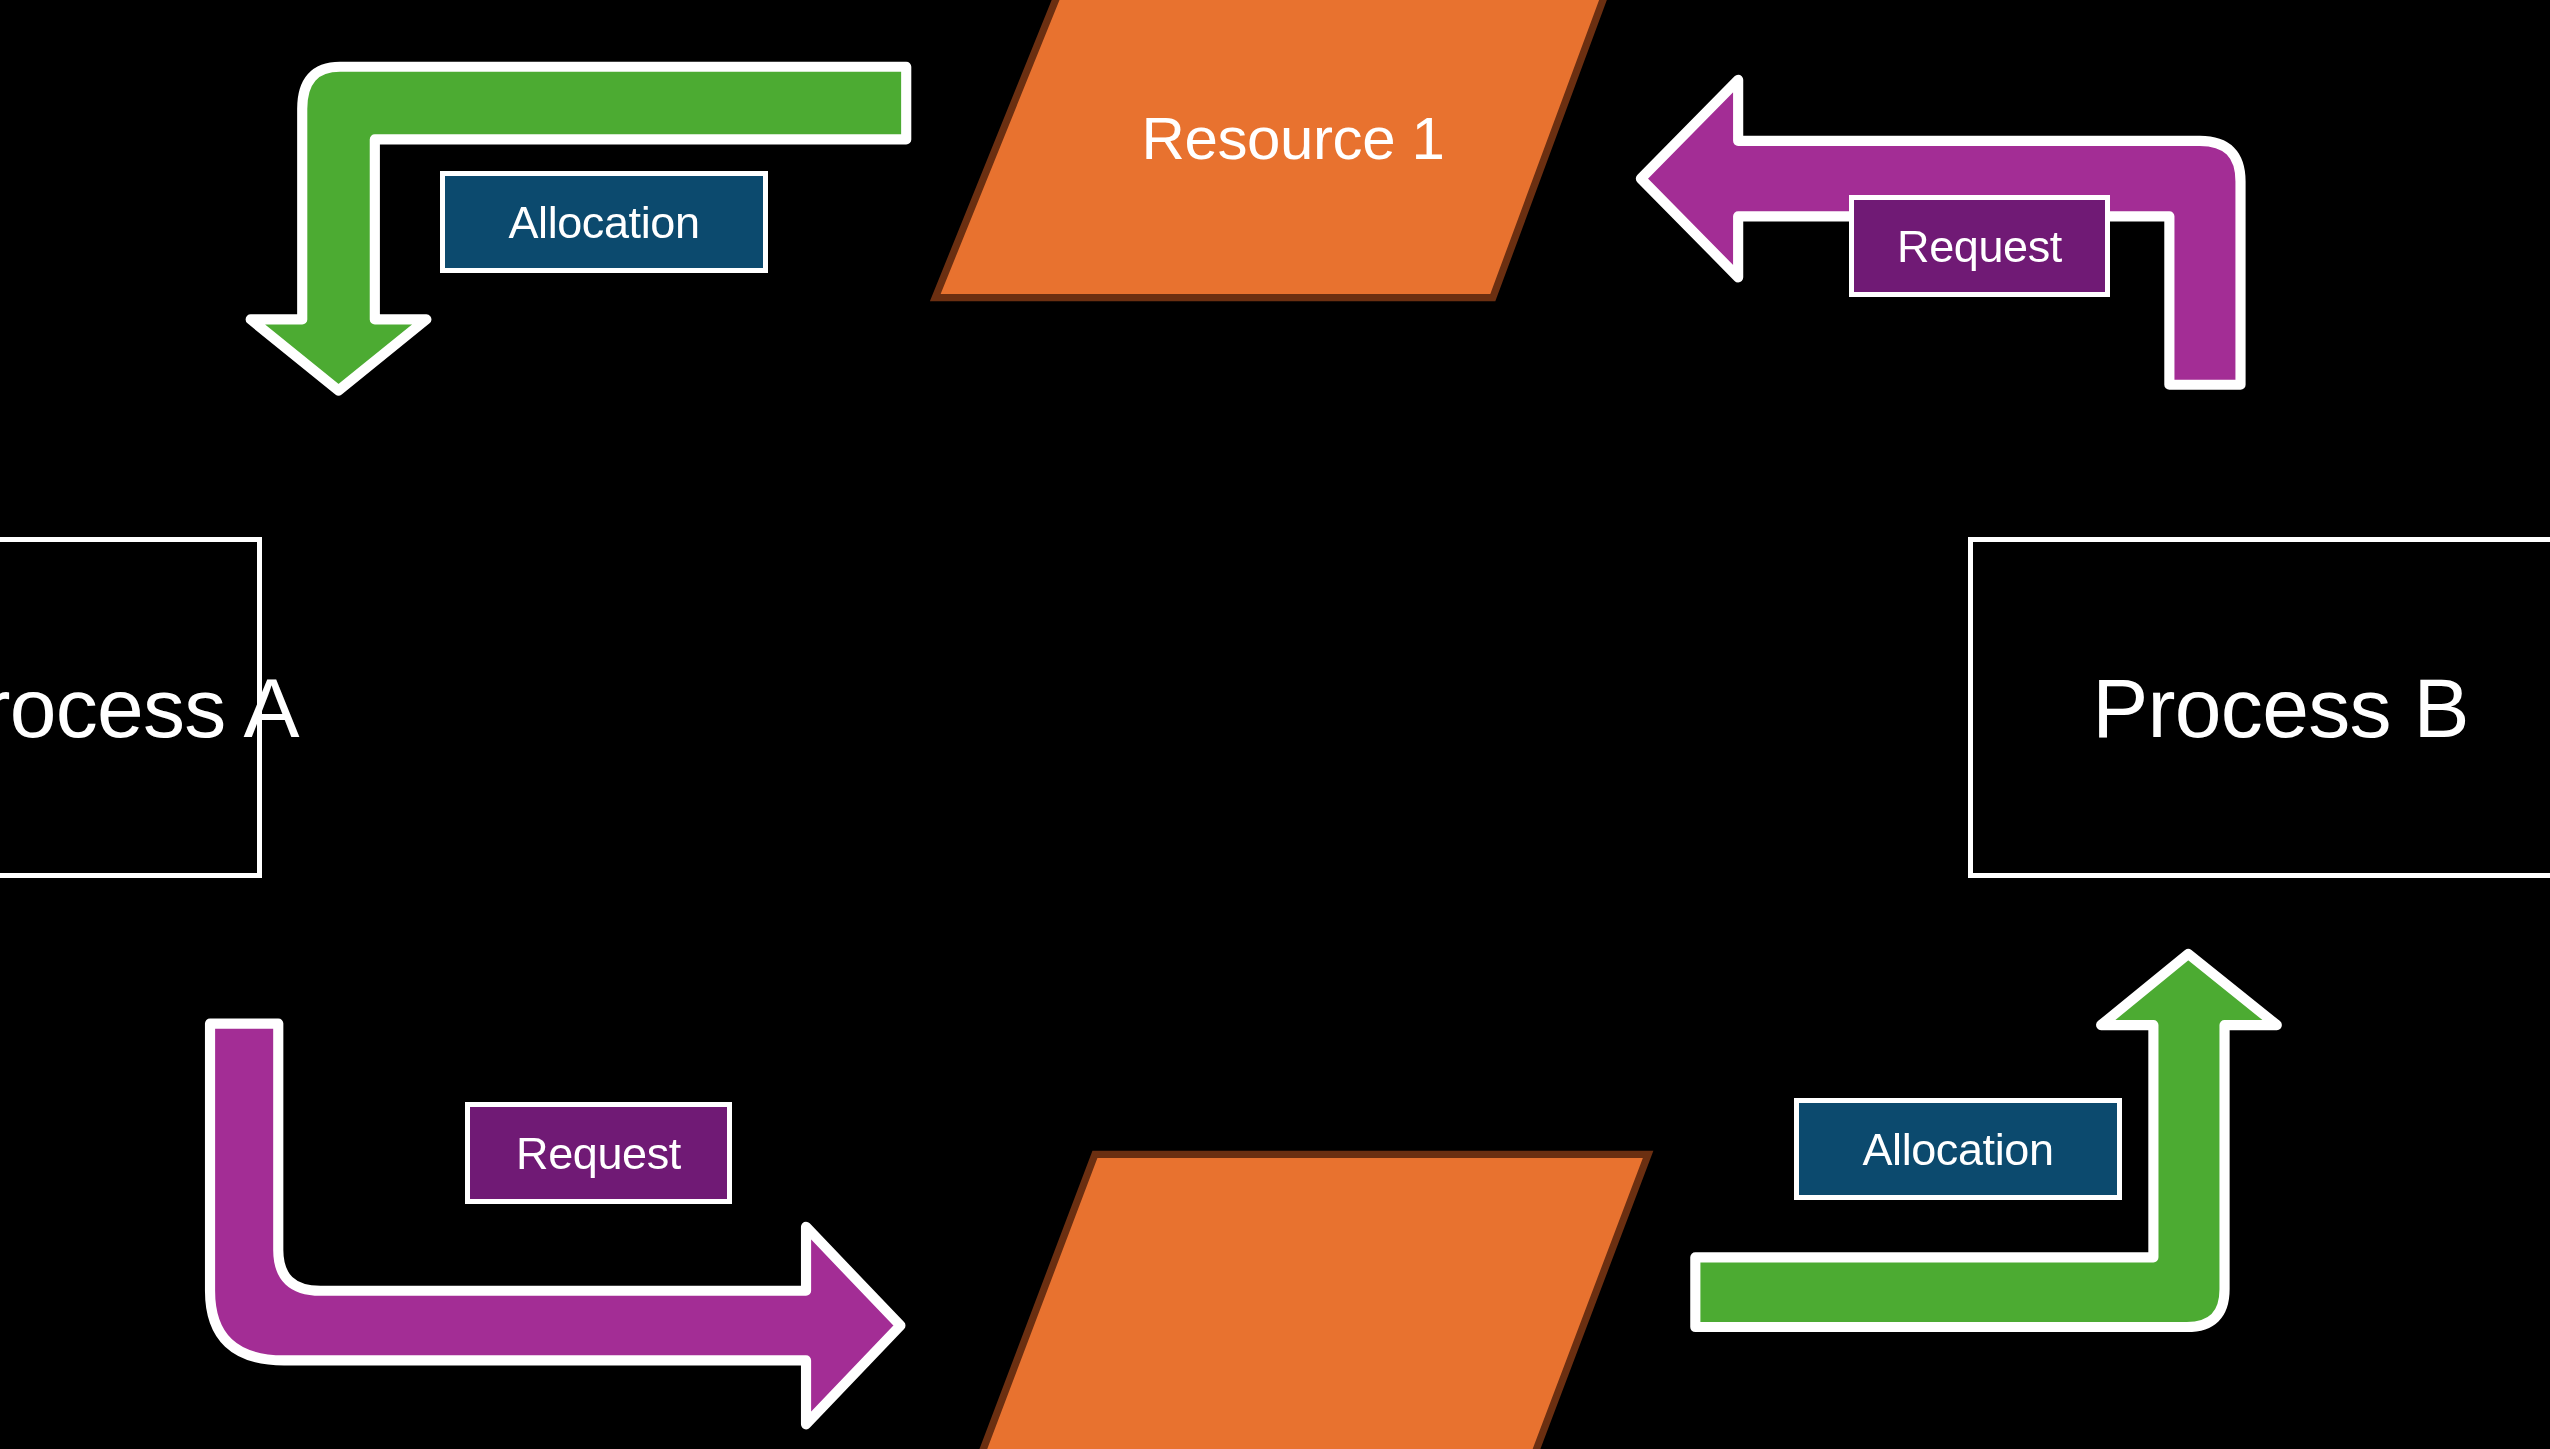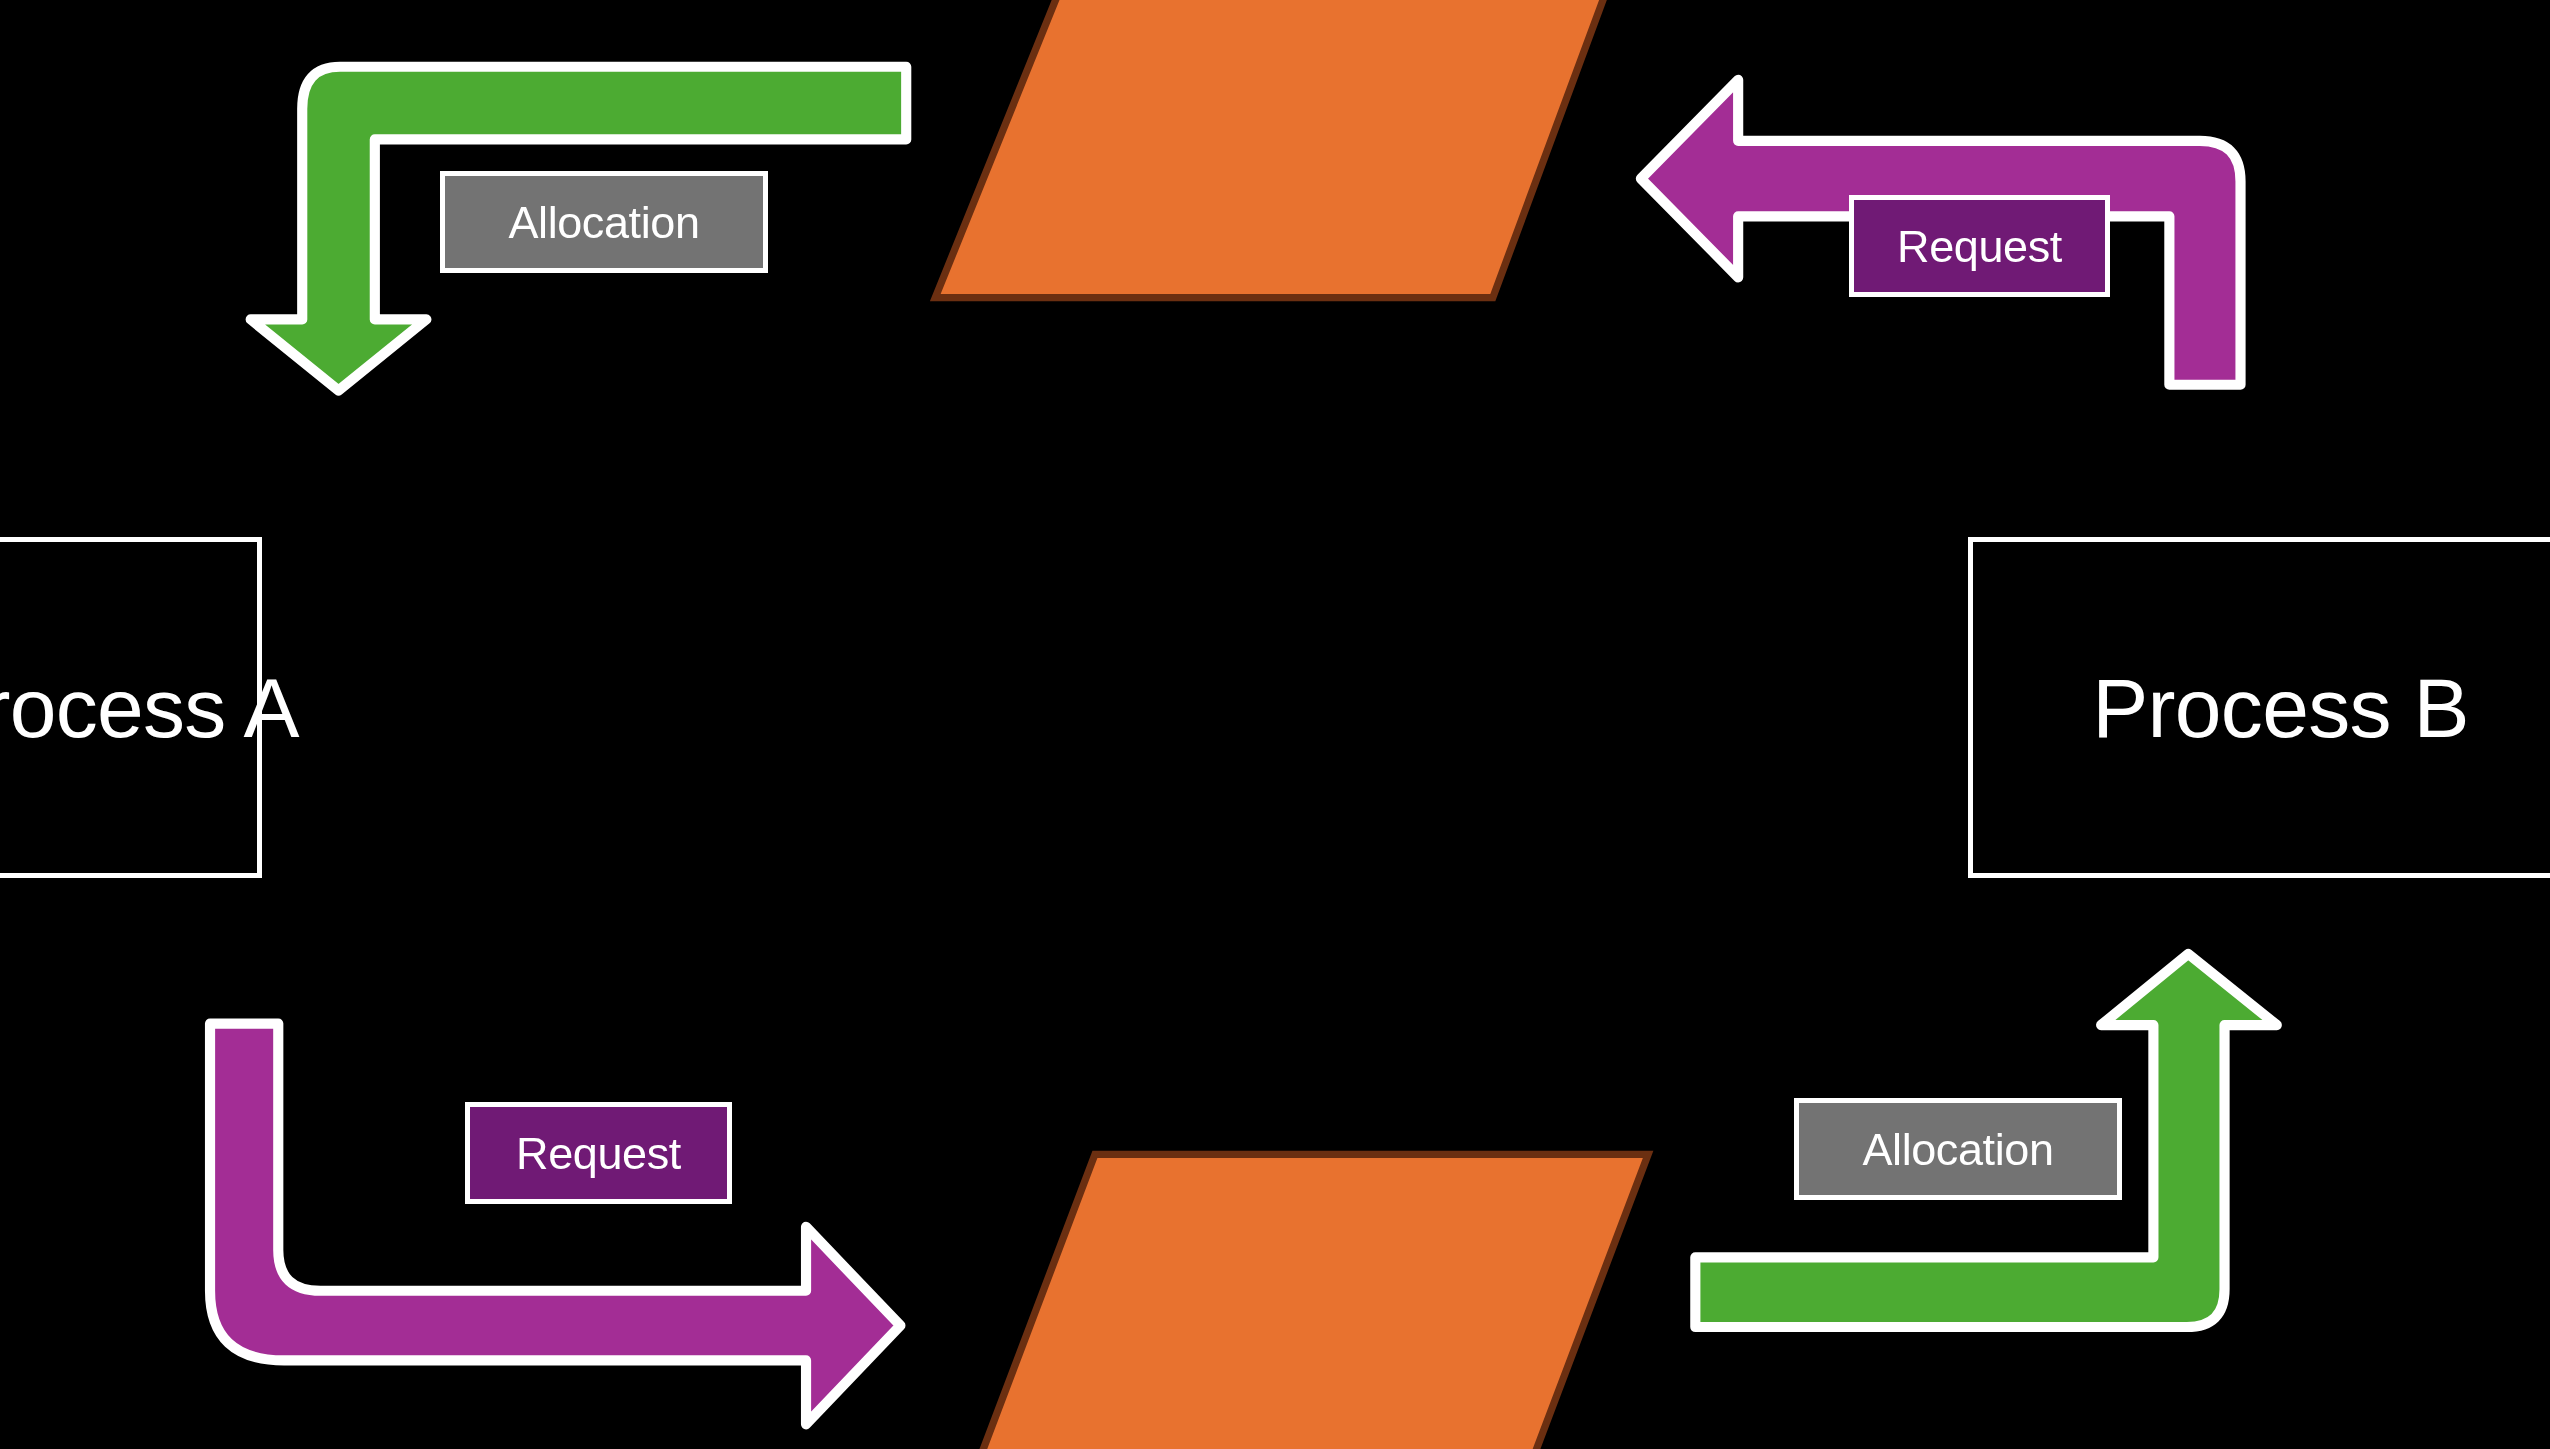--- a/index.html
+++ b/index.html
@@ -92,21 +92,21 @@
     justify-content: center;
     color: #ffffff;
     font-family: "Liberation Sans", sans-serif;
     font-size: 45px;
     font-weight: 400;
     letter-spacing: -0.4px;
     line-height: 1;
     white-space: nowrap;
   }
   .edge-label.allocation {
-    background: #737373;
+    background: #0c4a6e;
   }
   .edge-label.request {
     background: #701a75;
   }
   #label-alloc-top {
     left: 440px;
     top: 171px;
     width: 328px;
     height: 102px;
   }
@@ -199,20 +199,21 @@
   </svg>
 
   <div class="process-box" id="process-a-box">
     <span class="process-label">Process A</span>
   </div>
 
   <div class="process-box" id="process-b-box">
     <span class="process-label">Process B</span>
   </div>
 
+  <div class="resource-label" id="resource-1-label">Resource 1</div>
 
 
   <div class="edge-label allocation" id="label-alloc-top">Allocation</div>
 
   <div class="edge-label request" id="label-request-top">Request</div>
 
   <div class="edge-label request" id="label-request-bottom">Request</div>
 
   <div class="edge-label allocation" id="label-alloc-bottom">Allocation</div>
 

